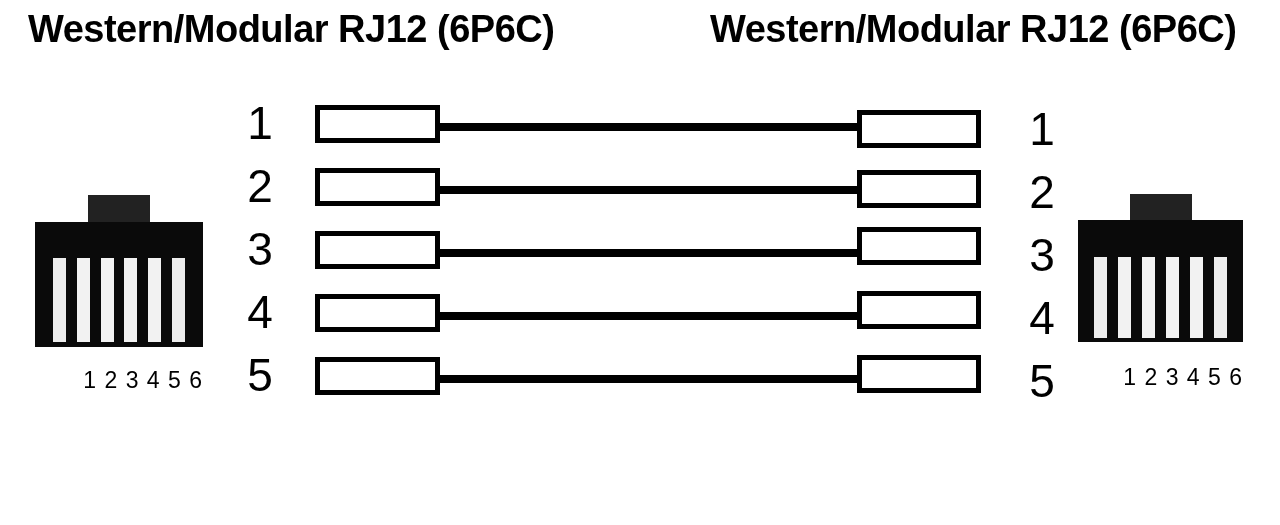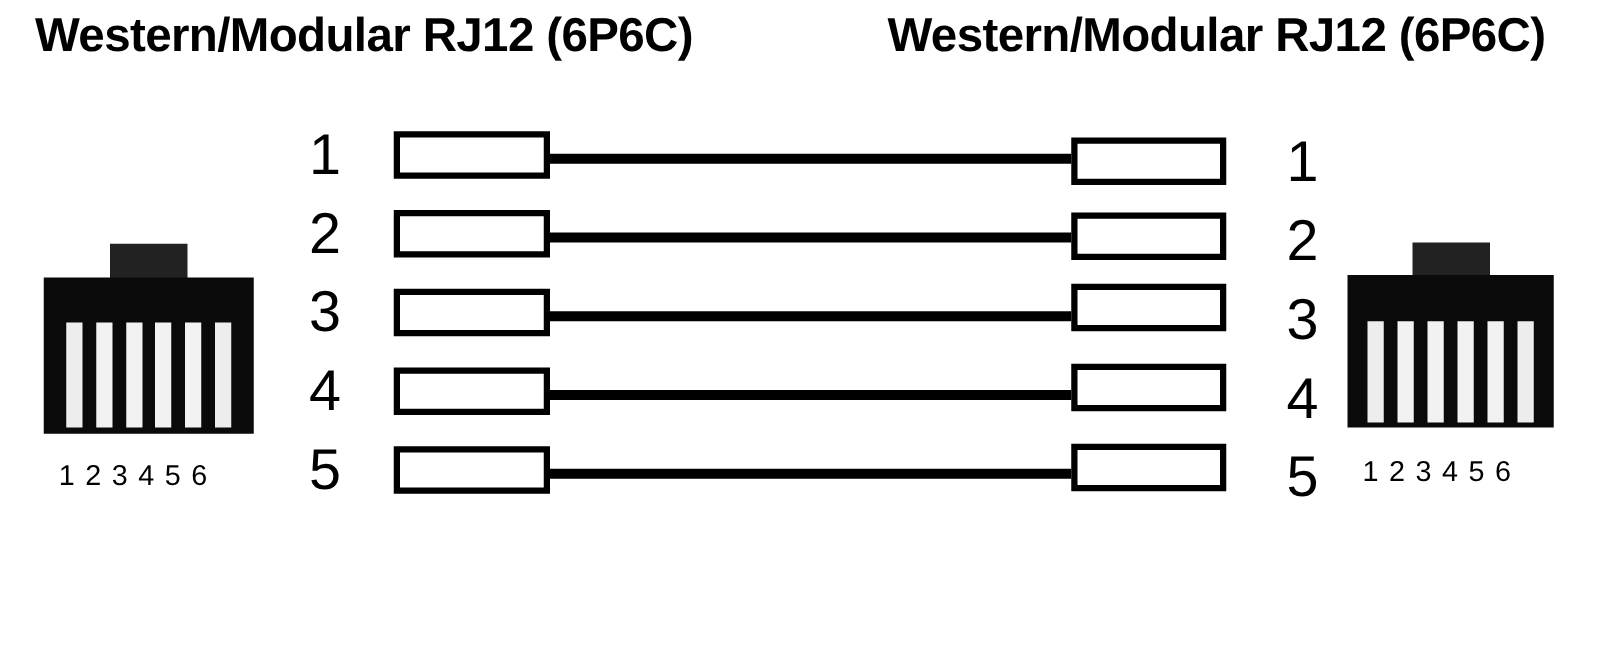--- a/index.html
+++ b/index.html
@@ -58,22 +58,22 @@
 
   .connector .pin {
     width: 13px;
     background: var(--pin, #f2f2f2);
   }
   .connector .pin:first-child,
   .connector .pin:last-child { background: var(--pin-outer, #ededed); }
 
   .connector .pin-labels {
     position: absolute;
-    left: 12px; right: 0;
-    text-align: left;
+    left: 0; right: 0;
+    text-align: right;
     font-size: 23px;
     letter-spacing: 1px;
     color: var(--line, #000);
     white-space: nowrap;
   }
   .connector.left  .pin-labels { top: 172px; }
   .connector.right .pin-labels { top: 170px; }
 
   
   .rows { position: absolute; inset: 0; }

